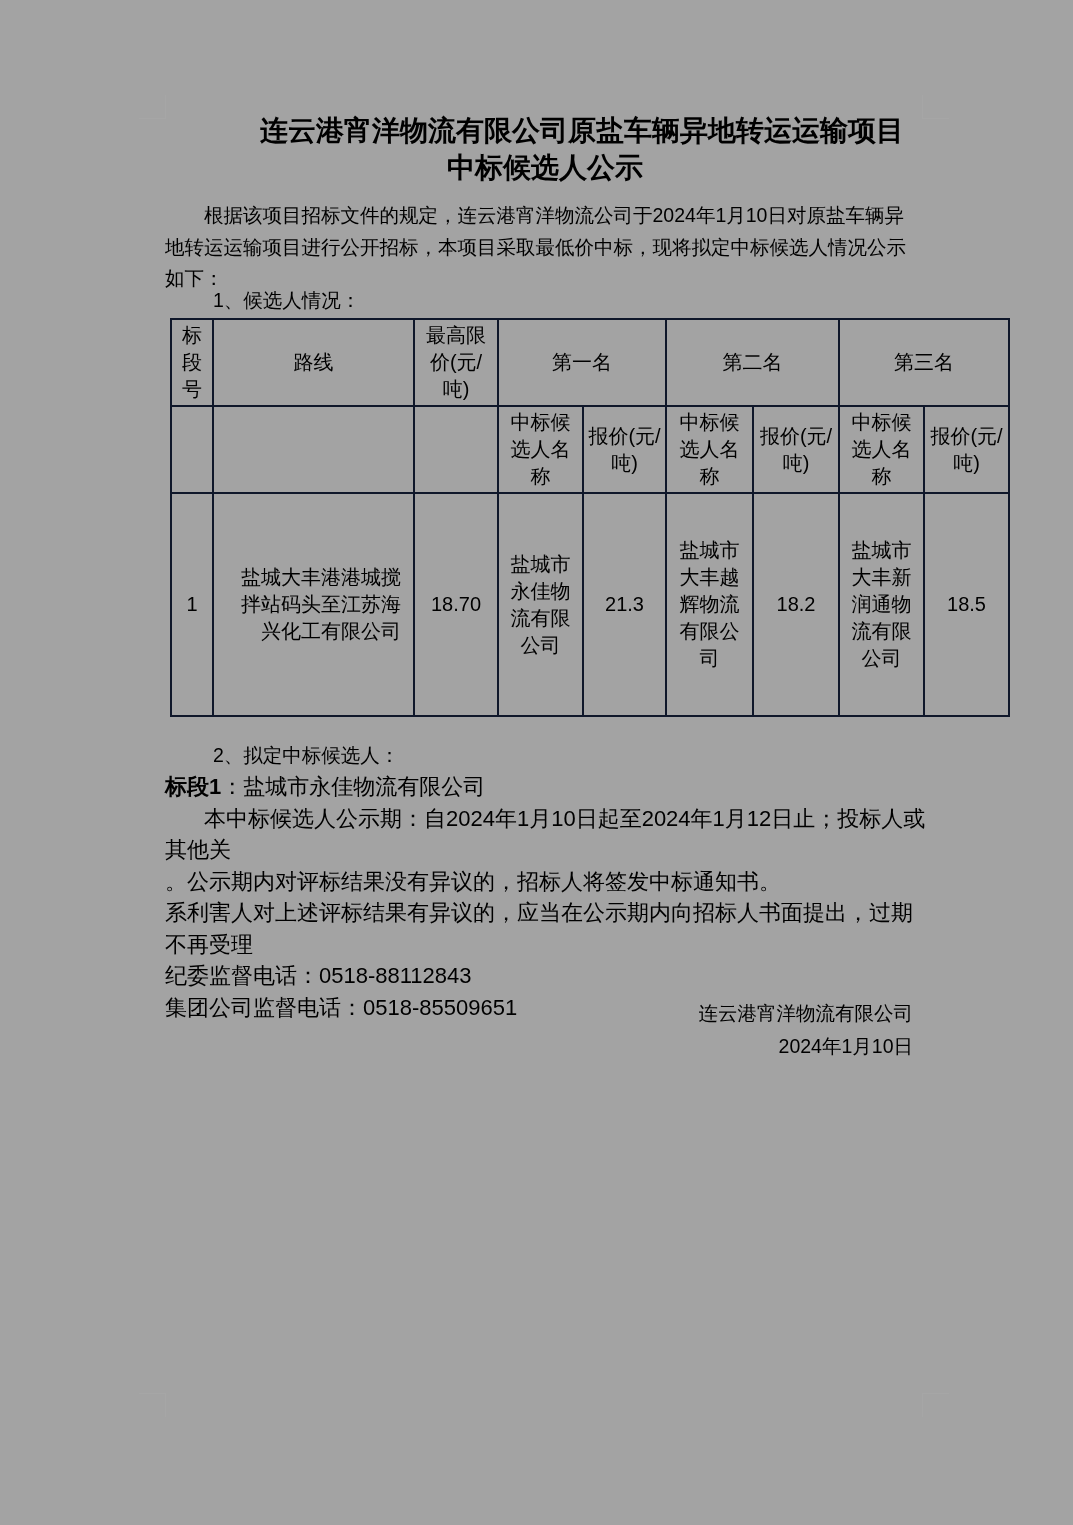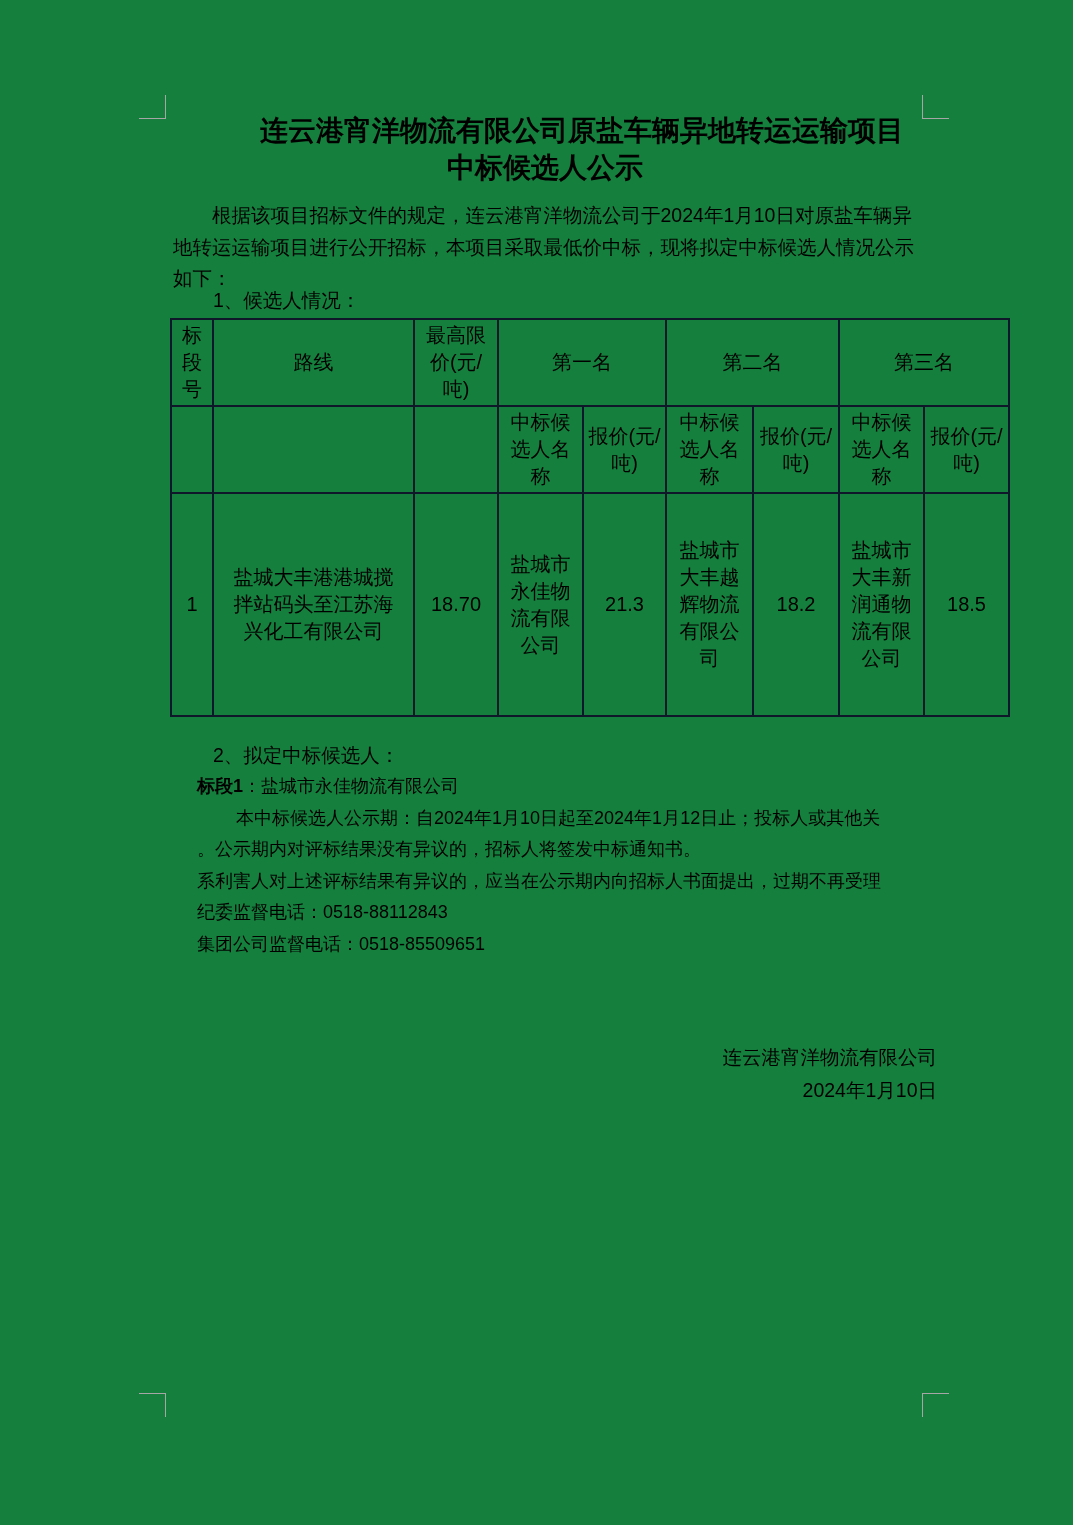--- a/index.html
+++ b/index.html
@@ -1,70 +1,70 @@
 <!DOCTYPE html>
 <html><head>
 <meta charset="utf-8">
 <style>
   html,body{margin:0;padding:0;}
   body{
     width:1073px;height:1525px;background:#ffffff;color:#000000;
     font-family:"Liberation Sans",sans-serif;
     -webkit-font-smoothing:antialiased;
   }
-  .page{position:relative;width:1073px;height:1525px;background:#15803d;overflow:hidden;}
+  .page{position:relative;width:1073px;height:1525px;background:#a3a3a3;overflow:hidden;}
 
   
   .mark{position:absolute;width:26px;height:23px;}
   .mark-tl{left:139px;top:95px;border-right:1.5px solid #a6a6a6;border-bottom:1.5px solid #a6a6a6;}
   .mark-tr{left:922px;top:95px;border-left:1.5px solid #a6a6a6;border-bottom:1.5px solid #a6a6a6;}
   .mark-bl{left:139px;top:1393px;border-right:1.5px solid #a6a6a6;border-top:1.5px solid #a6a6a6;}
   .mark-br{left:922px;top:1393px;border-left:1.5px solid #a6a6a6;border-top:1.5px solid #a6a6a6;}
 
   .doc-title{
     position:absolute;left:165px;top:112px;width:760px;
     font-size:28px;line-height:37px;font-weight:bold;text-align:center;
     letter-spacing:0;
   }
   .doc-title .t1{text-indent:74px;}
 
   .body-text{font-size:19.5px;line-height:31.5px;}
 
-  .intro{position:absolute;left:165px;top:200px;width:765px;margin-left:8px;}
+  .intro{position:absolute;left:165px;top:200px;width:765px;}
   .intro .indent{text-indent:39px;}
 
   .s-heading{position:absolute;left:165px;width:765px;}
   .h1-pos{top:285px;padding-left:48px;box-sizing:border-box;}
   .h2-pos{top:740px;padding-left:48px;box-sizing:border-box;}
 
   table.cand{
     position:absolute;left:170px;top:318px;width:838px;
     border-collapse:collapse;table-layout:fixed;
   }
   table.cand td{
     border:2px solid #0f172a;
     text-align:center;vertical-align:middle;
     font-size:20px;line-height:27px;
     word-break:break-all;
     padding:2px 4px;
   }
-  table.cand td.route{padding:10px 12px;}
+  table.cand td.route{padding:10px 12px;text-align:right;}
   table.cand td.cname{padding:2px 10px;}
   tr.hrow1{height:86px;}
   tr.hrow2{height:86px;}
   tr.drow{height:223px;}
 
   .section2{position:absolute;left:165px;top:771px;width:765px;}
   .winner b{font-weight:bold;}
-  .sec2-line{font-size:18px;line-height:31.5px;margin-left:32px;}
+  .sec2-line{font-size:22px;line-height:31.5px;}
   .sec2-line.indent{text-indent:39px;}
 
   .signature{
-    position:absolute;right:136px;top:997px;text-align:right;
-    font-size:19.5px;line-height:33px;margin-top:44px;
+    position:absolute;right:160px;top:997px;text-align:right;
+    font-size:19.5px;line-height:33px;
   }
 </style>
 </head>
 <body>
 
 <div class="page">
 
   <div class="mark mark-tl"></div>
   <div class="mark mark-tr"></div>
   <div class="mark mark-bl"></div>

